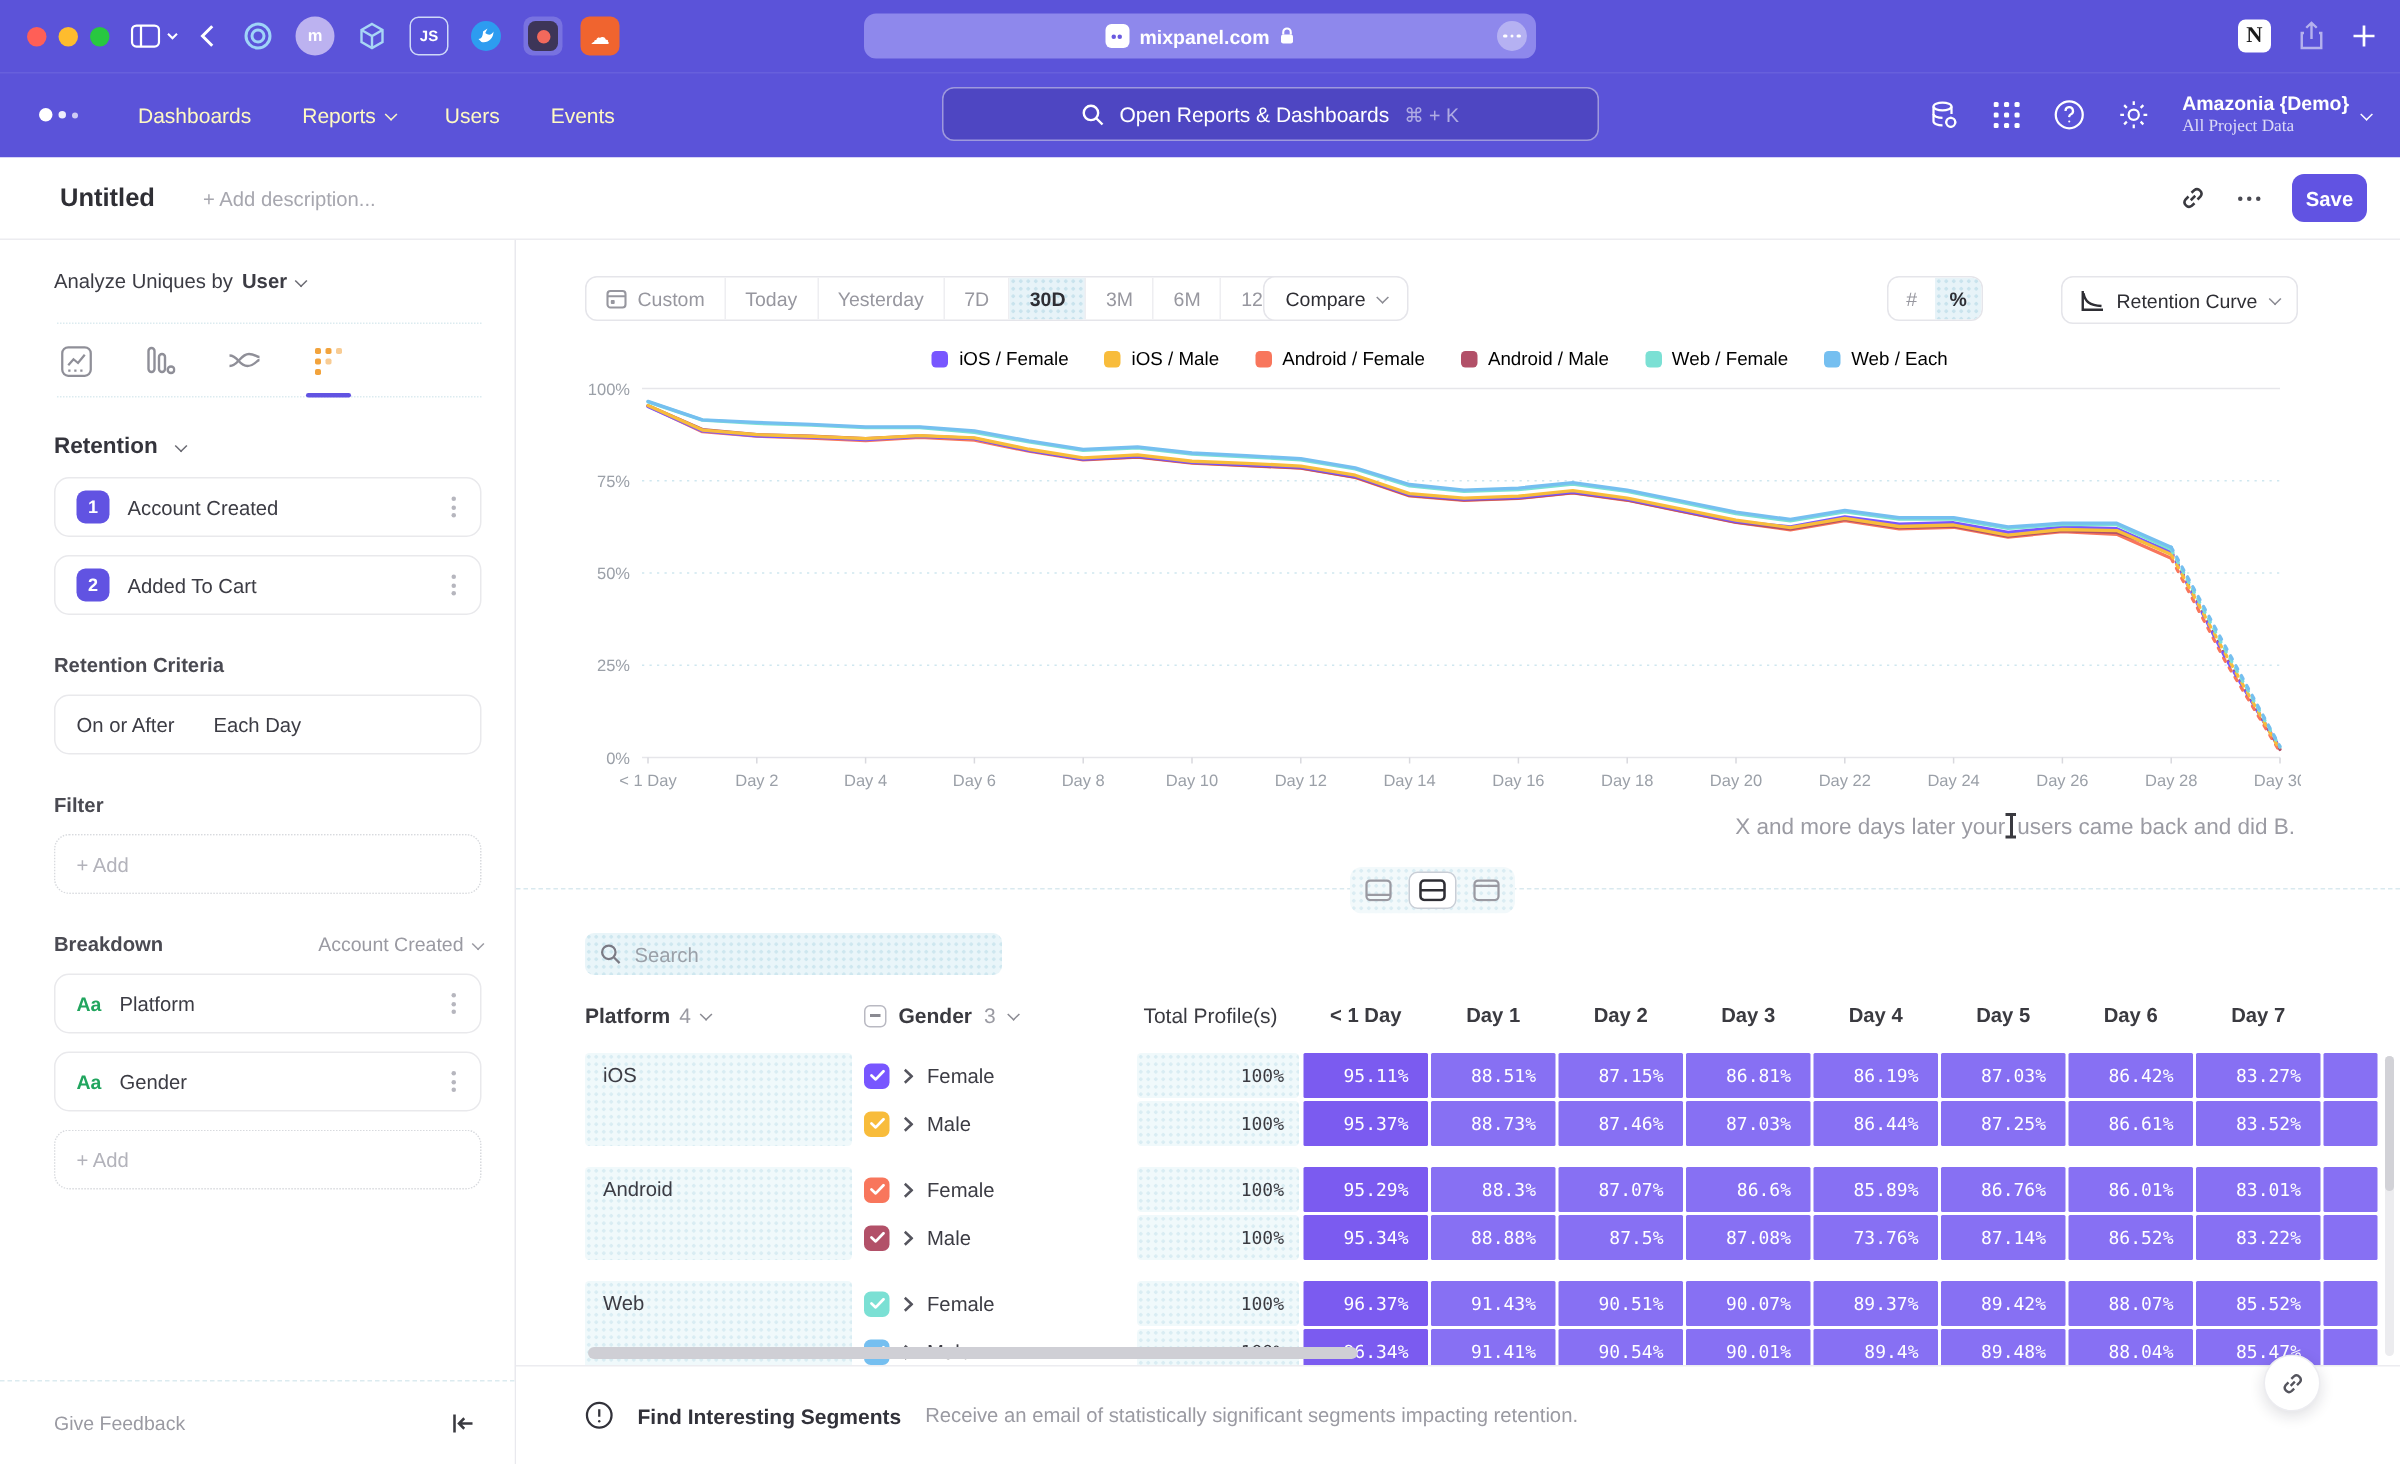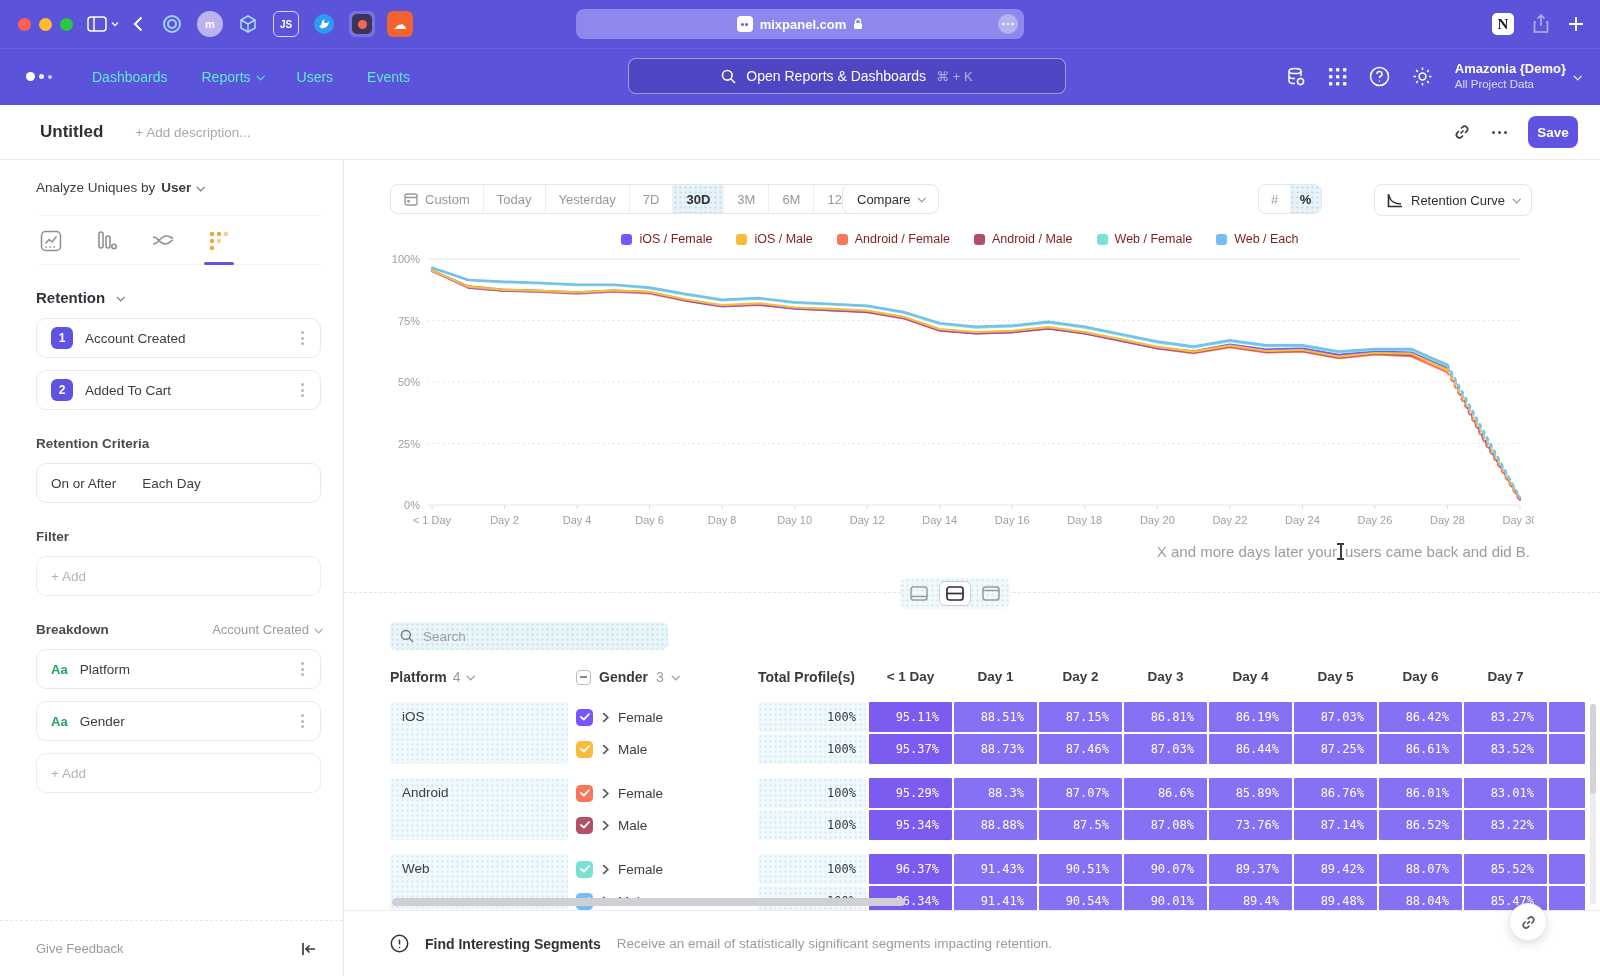--- a/index.html
+++ b/index.html
@@ -33,28 +33,28 @@
   .url-more{position:absolute;right:6px;top:5px;width:20px;height:20px;border-radius:50%;background:rgba(255,255,255,.35);display:flex;align-items:center;justify-content:center;gap:2px;}
   .url-more i{width:2.5px;height:2.5px;border-radius:50%;background:#fff;display:block;}
   .browser-right{position:absolute;right:16px;top:0;height:48px;display:flex;align-items:center;gap:18px;}
   .notion{width:22px;height:22px;border-radius:5px;background:#fff;color:#1b1b1b;font-family:"Liberation Serif",serif;font-weight:700;font-size:15px;display:flex;align-items:center;justify-content:center;}
 
   
   .app-nav{position:absolute;left:0;top:48px;width:100%;height:57px;background:var(--purple-bar);display:flex;align-items:center;box-shadow:inset 0 1px 0 rgba(255,255,255,.08);}
   .mx-logo{display:flex;align-items:center;gap:4px;margin-left:26px;}
   .mx-logo i{background:#fff;border-radius:50%;display:block;}
   .nav-items{display:flex;align-items:center;gap:34px;margin-left:40px;}
-  .nav-item{color:#5eead4;font-size:14px;display:flex;align-items:center;gap:6px;cursor:pointer;}
+  .nav-item{color:#fef9c3;font-size:14px;display:flex;align-items:center;gap:6px;cursor:pointer;}
   .nav-search{position:absolute;left:50%;top:10px;transform:translateX(-50%);width:438px;height:36px;border-radius:8px;background:rgba(20,10,90,.18);border:1px solid rgba(255,255,255,.45);display:flex;align-items:center;justify-content:center;gap:10px;color:#fff;font-size:14px;margin-left:47px;}
   .nav-search .kbd{color:rgba(255,255,255,.55);font-size:13px;}
   .nav-right{position:absolute;right:20px;top:0;height:57px;display:flex;align-items:center;gap:22px;color:#fff;}
   .org{display:flex;align-items:center;gap:8px;}
   .org-txt{text-align:left;line-height:1.25;}
   .org-name{font-size:13px;font-weight:700;}
-  .org-sub{font-size:11.5px;color:rgba(255,255,255,.78);}
+  .org-sub{font-size:11.5px;color:rgba(255,255,255,.78);font-family:Liberation Serif, serif;}
 
   
   .chv{display:inline-block;width:6px;height:6px;border-right:1.6px solid currentColor;border-bottom:1.6px solid currentColor;transform:rotate(45deg) translateY(-1px);}
 
   
   .report-header{position:absolute;left:0;top:105px;width:100%;height:55px;background:#fff;border-bottom:1px solid #ececf0;display:flex;align-items:center;}
   .rh-title{font-size:17px;font-weight:700;color:#2f2f35;margin-left:40px;}
   .rh-desc{font-size:13.5px;color:#a7a7af;margin-left:32px;}
   .rh-right{position:absolute;right:22px;display:flex;align-items:center;gap:21px;}
   .dots3{display:flex;gap:3px;}
@@ -97,21 +97,21 @@
   .seg:last-child{border-right:none;}
   .seg.active{background-color:#e7f3f8;background-image:radial-gradient(rgba(110,180,205,.25) 1px,transparent 1.2px);background-size:5px 5px;color:#2e2e34;font-weight:700;}
   .compare-btn{position:absolute;left:452px;top:0;height:30px;border:1px solid #e5e5ea;border-radius:8px;background:#fff;display:flex;align-items:center;gap:8px;padding:0 14px;font-size:13px;color:#2e2e34;cursor:pointer;}
   .mode-group{position:absolute;right:232px;top:0;height:30px;display:flex;border:1px solid #e5e5ea;border-radius:8px;overflow:hidden;background:#fff;}
   .mode{width:31px;display:flex;align-items:center;justify-content:center;font-size:13px;color:#97979f;cursor:pointer;}
   .mode.active{background-color:#e7f3f8;background-image:radial-gradient(rgba(110,180,205,.25) 1px,transparent 1.2px);background-size:5px 5px;color:#2e2e34;font-weight:700;}
   .charttype-btn{position:absolute;right:22px;top:0;height:30px;width:158px;border:1px solid #e5e5ea;border-radius:8px;background:#fff;display:flex;align-items:center;gap:8px;padding:15px 12px;font-size:13px;color:#2e2e34;cursor:pointer;}
   .charttype-btn .chv{margin-left:auto;color:#8a8a92;}
 
   .legend{position:absolute;left:46px;top:72px;width:1140px;display:flex;justify-content:center;gap:24px;}
-  .leg-item{display:flex;align-items:center;gap:7px;font-size:12.5px;color:#7f1d1d;cursor:pointer;}
+  .leg-item{display:flex;align-items:center;gap:7px;font-size:12.5px;color:#000000;cursor:pointer;}
   .leg-swatch{width:11px;height:11px;border-radius:3px;}
 
   #chart{position:absolute;left:40px;top:90px;}
   .caption{position:absolute;left:46px;top:383px;width:1140px;text-align:right;font-size:15px;color:#9b9ba3;}
   .ibeam{display:inline-block;position:relative;width:2px;height:15px;background:#3a3a40;vertical-align:-2px;margin:0 3px;}
   .ibeam::before,.ibeam::after{content:"";position:absolute;left:-2.5px;width:7px;height:1.8px;background:#3a3a40;}
   .ibeam::before{top:-1px}.ibeam::after{bottom:-1px}
 
   .main-divider{position:absolute;left:0;top:432px;width:100%;border-top:1px dashed #d9e9ef;}
   .view-toggle{position:absolute;left:50%;top:418px;transform:translateX(-50%);margin-left:-17px;display:flex;gap:4px;background-color:#f2f9fb;background-image:radial-gradient(rgba(110,180,205,.18) 1px,transparent 1.2px);background-size:5px 5px;border-radius:8px;padding:3px;}
@@ -120,21 +120,21 @@
 
   
   .table-area{position:absolute;left:0;top:452px;right:0;bottom:66px;overflow:hidden;}
   .search-box{position:absolute;left:46px;top:10px;width:278px;height:28px;border-radius:6px;background-color:#e9f5f9;background-image:radial-gradient(rgba(110,180,205,.22) 1px,transparent 1.2px);background-size:5px 5px;display:flex;align-items:center;gap:9px;padding:0 10px;color:#9aa0a8;font-size:13.5px;cursor:text;}
   .t-headrow{position:absolute;left:0;top:54px;right:0;height:26px;}
   .th-platform{position:absolute;left:46px;top:3px;display:flex;align-items:center;gap:6px;font-size:14px;font-weight:700;color:#3a3a40;cursor:pointer;}
   .th-count{color:#9a9aa2;font-weight:400;}
   .th-gender{position:absolute;left:232px;top:3px;display:flex;align-items:center;gap:8px;font-size:14px;font-weight:700;color:#3a3a40;cursor:pointer;}
   .minus-box{width:15px;height:15px;border:1.5px solid #b9b9c2;border-radius:4px;display:flex;align-items:center;justify-content:center;cursor:pointer;}
   .minus-box i{width:7px;height:1.8px;background:#8a8a92;display:block;}
-  .th-total{position:absolute;left:414px;top:3px;width:108px;text-align:left;padding-right:10px;font-size:14px;font-weight:700;color:#3a3a40;}
+  .th-total{position:absolute;left:414px;top:3px;width:108px;text-align:center;padding-right:10px;font-size:14px;font-weight:400;color:#3a3a40;}
   .day-heads{position:absolute;left:525px;top:3px;display:flex;gap:2px;}
   .day-head{width:83px;text-align:center;font-size:13.5px;font-weight:700;color:#3a3a40;}
   .t-rows{position:absolute;left:0;top:90px;right:0;}
   .t-group{position:relative;height:62px;margin-bottom:14px;}
   .plat-cell{position:absolute;left:46px;top:0;width:178px;height:62px;border-radius:3px;background-color:#f0f9fb;background-image:radial-gradient(rgba(110,180,205,.18) 1px,transparent 1.2px);background-size:5px 5px;font-size:13.5px;color:#3c3c44;padding:7px 12px;}
   .t-row{position:absolute;left:0;right:0;height:30px;}
   .t-row.r1{top:0}.t-row.r2{top:32px}
   .gen-cell{position:absolute;left:232px;top:0;width:180px;height:30px;display:flex;align-items:center;gap:9px;}
   .cbox{width:17px;height:17px;border-radius:4.5px;display:flex;align-items:center;justify-content:center;cursor:pointer;}
   .row-chv{color:#55555e;display:flex;cursor:pointer;}

